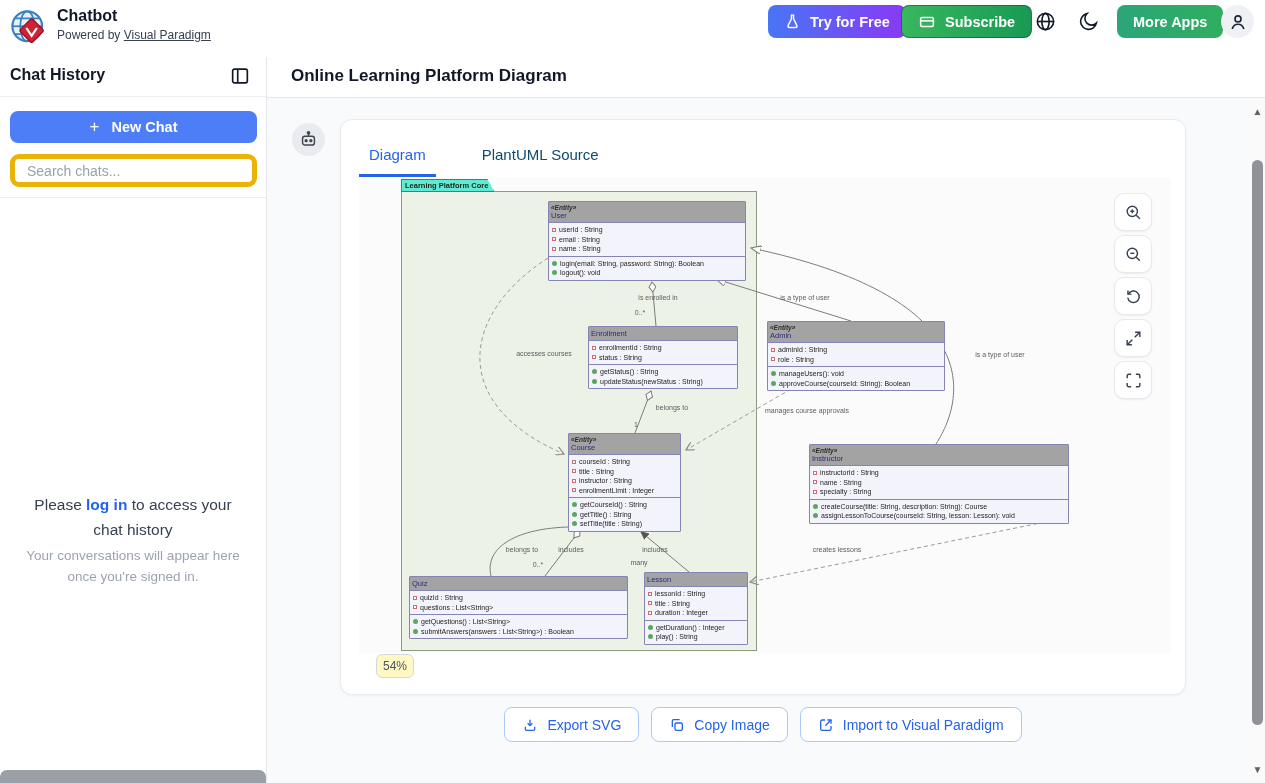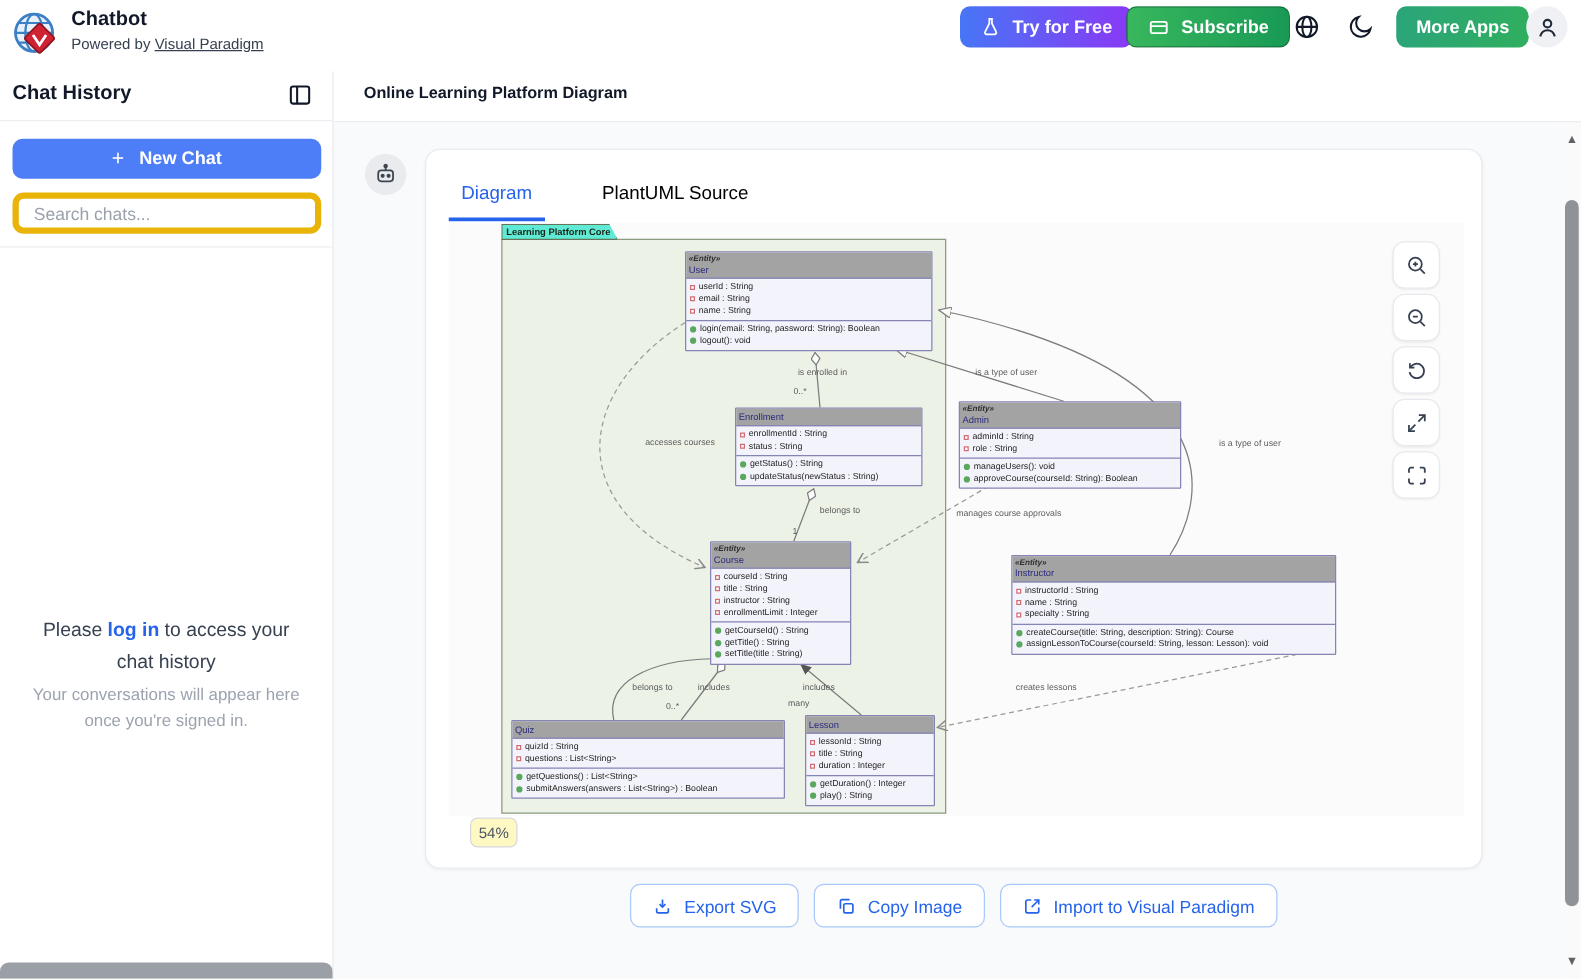--- a/index.html
+++ b/index.html
@@ -33,27 +33,27 @@
   #search { left:10px; top:97px; width:247px; height:33px; border:5px solid #eab308; border-radius:9px; padding:0 12px; font-size:14px; color:#701a75; font-family:inherit; outline:none; }
   #search::placeholder { color:#9aa1ac; }
   #sb-div2 { left:0; top:140px; width:266px; height:1px; background:#eceef1; }
   #login-msg { left:18px; top:436px; width:230px; text-align:center; font-size:15.5px; color:#374151; line-height:1.6; }
   #login-msg a { color:#2563eb; font-weight:700; text-decoration:none; cursor:pointer; }
   #login-hint { left:18px; top:489px; width:230px; text-align:center; font-size:13.5px; color:#9ca3af; line-height:1.55; }
   #sb-bottom-bar { left:0; top:713px; width:266px; height:13px; background:#9aa0a6; border-radius:7px 7px 0 0; }
 
   
   #titlebar { left:267px; top:57px; width:998px; height:41px; background:#fff; border-bottom:1px solid #e5e7eb; }
-  #page-title { left:24px; top:9px; font-size:13px; font-weight:700; color:#111827;text-align:center; }
+  #page-title { left:24px; top:9px; font-size:17px; font-weight:700; color:#111827;text-align:center; }
   #content { left:267px; top:98px; width:983px; height:685px; background:#f9fafb; }
   #bot-avatar { left:25px; top:25px; width:33px; height:33px; border-radius:50%; background:#e9ebef; display:flex; align-items:center; justify-content:center; }
 
   #card { left:73px; top:21px; width:846px; height:576px; background:#fff; border:1px solid #e9ebef; border-radius:12px; box-shadow:0 1px 3px rgba(16,24,40,.05); }
   #tabs { left:18px; top:20px; display:flex; gap:36px; }
-  .tab { font-size:15px; padding:6px 10px 11px 10px; cursor:pointer; color:#000000; border-bottom:3px solid transparent; }
+  .tab { font-size:15px; padding:6px 10px 11px 10px; cursor:pointer; color:#0c4a6e; border-bottom:3px solid transparent; }
   .tab.active { color:#2563eb; border-bottom-color:#2563eb; }
 
   #viewport { left:18px; top:58px; width:812px; height:475px; background:#fbfbfc; overflow:hidden; }
   #zoom-badge { left:35px; top:534px; width:38px; height:24px; background:#fef9c3; border:1px solid #d5d8dd; border-radius:6px; font-size:12px; color:#4b5563; display:flex; align-items:center; justify-content:center; }
 
   #zoomctl { left:755px; top:15px; width:38px; display:flex; flex-direction:column; gap:4px; }
   .zbtn { width:38px; height:38px; background:#fff; border:1px solid #e7e9ee; border-radius:10px; box-shadow:0 1px 2px rgba(0,0,0,.06); display:flex; align-items:center; justify-content:center; cursor:pointer; }
 
   #actions { left:73px; top:609px; width:846px; display:flex; justify-content:center; gap:12px;align-items:center; }
   .act { display:flex; align-items:center; gap:9px; height:35px; padding:0 17px; background:#fff; border:1px solid #a9c8fb; border-radius:8px; color:#2563eb; font-size:14px; font-weight:400; cursor:pointer; font-family:inherit; }

